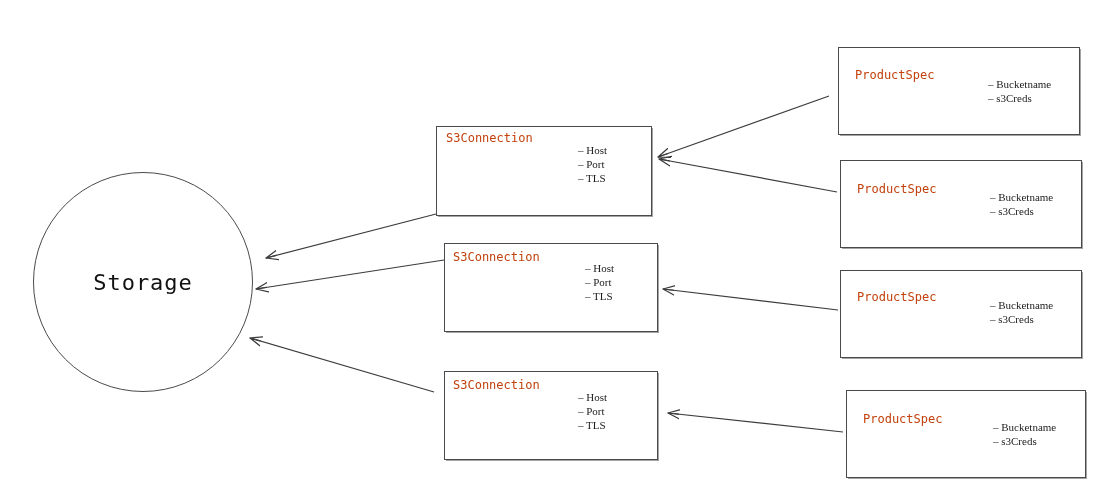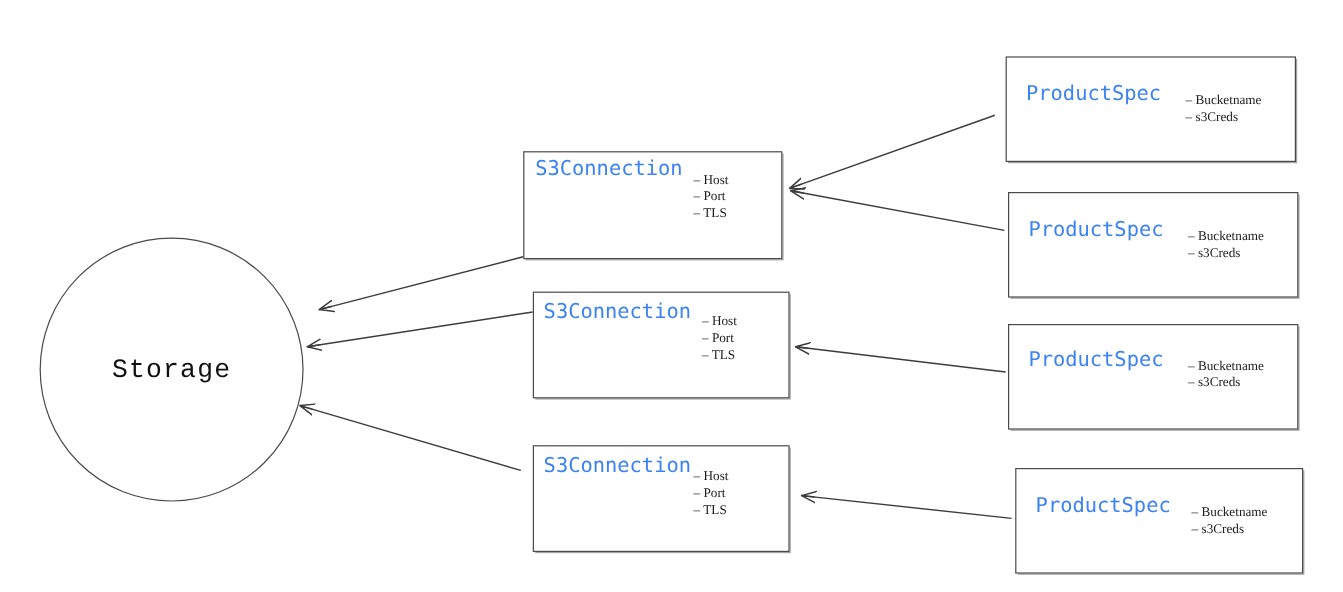--- a/index.html
+++ b/index.html
@@ -24,22 +24,22 @@
   }
   .node-box {
     position: absolute;
     border: 1px solid #4a4a4a;
     background: #ffffff;
     box-sizing: border-box;
     box-shadow: 1.5px 1.5px 0 -0.5px rgba(90,90,90,0.55);
   }
   .node-title {
     position: absolute;
-    font-size: 17px;
-    color: #3b82f6;
+    font-size: 12px;
+    color: #c2410c;
     letter-spacing: 0px;
     white-space: nowrap;
   }
   .attr-list {
     position: absolute;
     font-size: 11px;
     line-height: 14px;
     color: #1b1b1b;
     white-space: nowrap;
     font-family: Liberation Serif, serif;
@@ -77,21 +77,21 @@
         <line x1="436" y1="214" x2="266" y2="258" stroke="#3c3c3c" stroke-width="1.2" marker-end="url(#arrowhead)"></line>
         <line x1="444" y1="260" x2="256" y2="289" stroke="#3c3c3c" stroke-width="1.2" marker-end="url(#arrowhead)"></line>
         <line x1="434" y1="392" x2="250" y2="338" stroke="#3c3c3c" stroke-width="1.2" marker-end="url(#arrowhead)"></line>
         <line x1="829" y1="96" x2="658" y2="157" stroke="#3c3c3c" stroke-width="1.2" marker-end="url(#arrowhead)"></line>
         <line x1="837" y1="192" x2="659" y2="159" stroke="#3c3c3c" stroke-width="1.2" marker-end="url(#arrowhead)"></line>
         <line x1="838" y1="310" x2="663" y2="289" stroke="#3c3c3c" stroke-width="1.2" marker-end="url(#arrowhead)"></line>
         <line x1="843" y1="432" x2="668" y2="413" stroke="#3c3c3c" stroke-width="1.2" marker-end="url(#arrowhead)"></line>
       </g>
   </svg>
 
-  <div class="circle-node" id="storage-circle" style="left: 33px; top: 198px; width: 220px; height: 220px; font-family: Liberation Mono, monospace;">
+  <div class="circle-node" id="storage-circle" style="left: 33px; top: 172px; width: 220px; height: 220px;">
     <span class="circle-label">Storage</span>
   </div>
 
   <div id="boxes-layer">
       <div class="node-box" style="left: 436px; top: 126px; width: 216px; height: 90px;"></div>
       <div class="node-title" style="left: 446px; top: 131px;">S3Connection</div>
       <div class="attr-list" style="left: 578px; top: 143px;">
         <span class="attr-row">– Host</span>
         <span class="attr-row">– Port</span>
         <span class="attr-row">– TLS</span>

